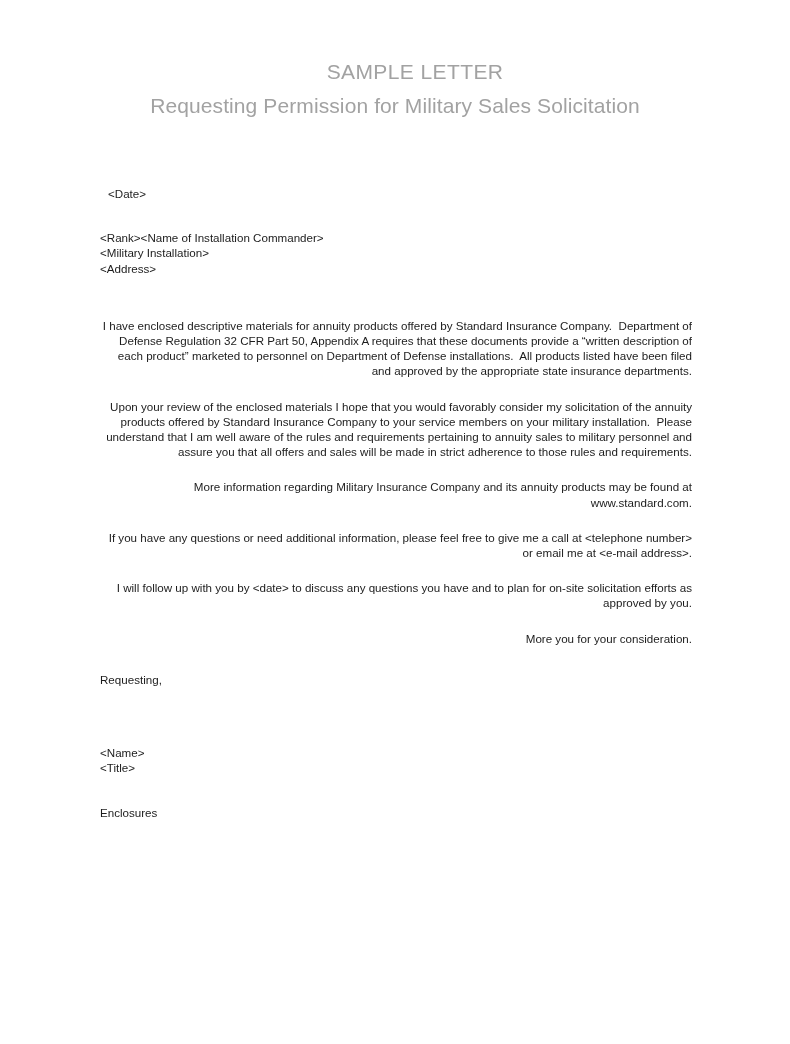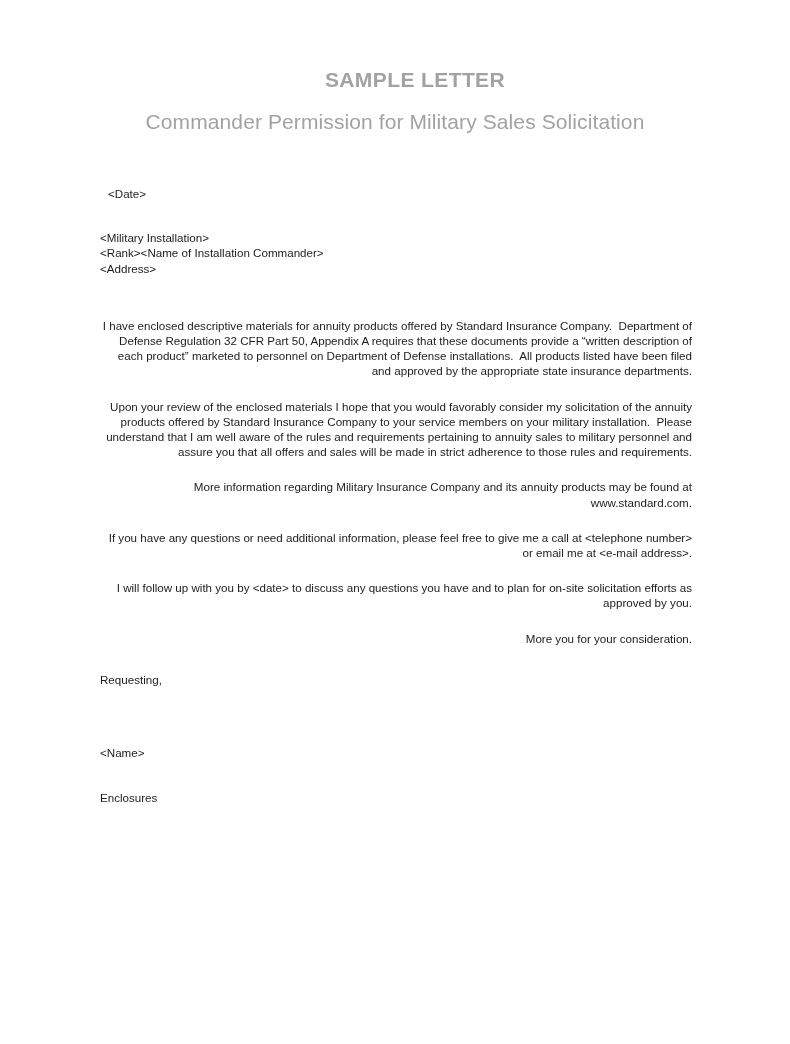--- a/index.html
+++ b/index.html
@@ -31,22 +31,22 @@
     left: 0;
     top: 55px;
     width: 790px;
     text-align: center;
   }
   .doc-title {
     font-size: 21px;
     line-height: 26px;
     letter-spacing: 0.4px;
     color: #a2a2a2;
-    font-weight: 700;
-    margin: 12px;
+    font-weight: 400;
+    margin: 4px;
     padding-left: 40px;
   }
   .doc-subtitle {
     font-size: 21px;
     line-height: 27px;
     letter-spacing: 0.1px;
     color: #a2a2a2;
     font-weight: 400;
     margin: 0;
     padding-top: 3px;
@@ -80,32 +80,32 @@
 
   .para-wide { width: 592px; text-align: right; }
 </style>
 </head>
 <body>
 
 <div class="page">
 
   <div class="doc-header">
     <div class="doc-title">SAMPLE LETTER</div>
-    <div class="doc-subtitle">Commander Permission for Military Sales Solicitation</div>
+    <div class="doc-subtitle">Requesting Permission for Military Sales Solicitation</div>
   </div>
 
   <div class="letter">
 
     <div class="ltxt block-date">&lt;Date&gt;</div>
 
     <div class="spacer-29"></div>
 
     <div class="block-recipient-group">
+      <div class="ltxt">&lt;Rank&gt;&lt;Name of Installation Commander&gt;</div>
       <div class="ltxt">&lt;Military Installation&gt;</div>
-      <div class="ltxt">&lt;Rank&gt;&lt;Name of Installation Commander&gt;</div>
       <div class="ltxt">&lt;Address&gt;</div>
     </div>
 
     <div class="spacer-42"></div>
 
     <p class="ltxt para-wide">I have enclosed descriptive materials for annuity products offered by Standard Insurance Company.  Department of Defense Regulation 32 CFR Part 50, Appendix A requires that these documents provide a “written description of each product” marketed to personnel on Department of Defense installations.  All products listed have been filed and approved by the appropriate state insurance departments.</p>
 
     <div class="spacer-20"></div>
 
     <p class="ltxt para-wide">Upon your review of the enclosed materials I hope that you would favorably consider my solicitation of the annuity products offered by Standard Insurance Company to your service members on your military installation.  Please understand that I am well aware of the rules and requirements pertaining to annuity sales to military personnel and assure you that all offers and sales will be made in strict adherence to those rules and requirements.</p>
@@ -127,20 +127,21 @@
     <p class="ltxt para-wide">More you for your consideration.</p>
 
     <div class="spacer-26"></div>
 
     <div class="ltxt">Requesting,</div>
 
     <div class="spacer-58"></div>
 
     <div class="signature-block">
       <div class="ltxt">&lt;Name&gt;</div>
+      <div class="ltxt">&lt;Title&gt;</div>
     </div>
 
     <div class="spacer-30"></div>
 
     <div class="ltxt">Enclosures</div>
 
   </div>
 </div>
 
 </body></html>

